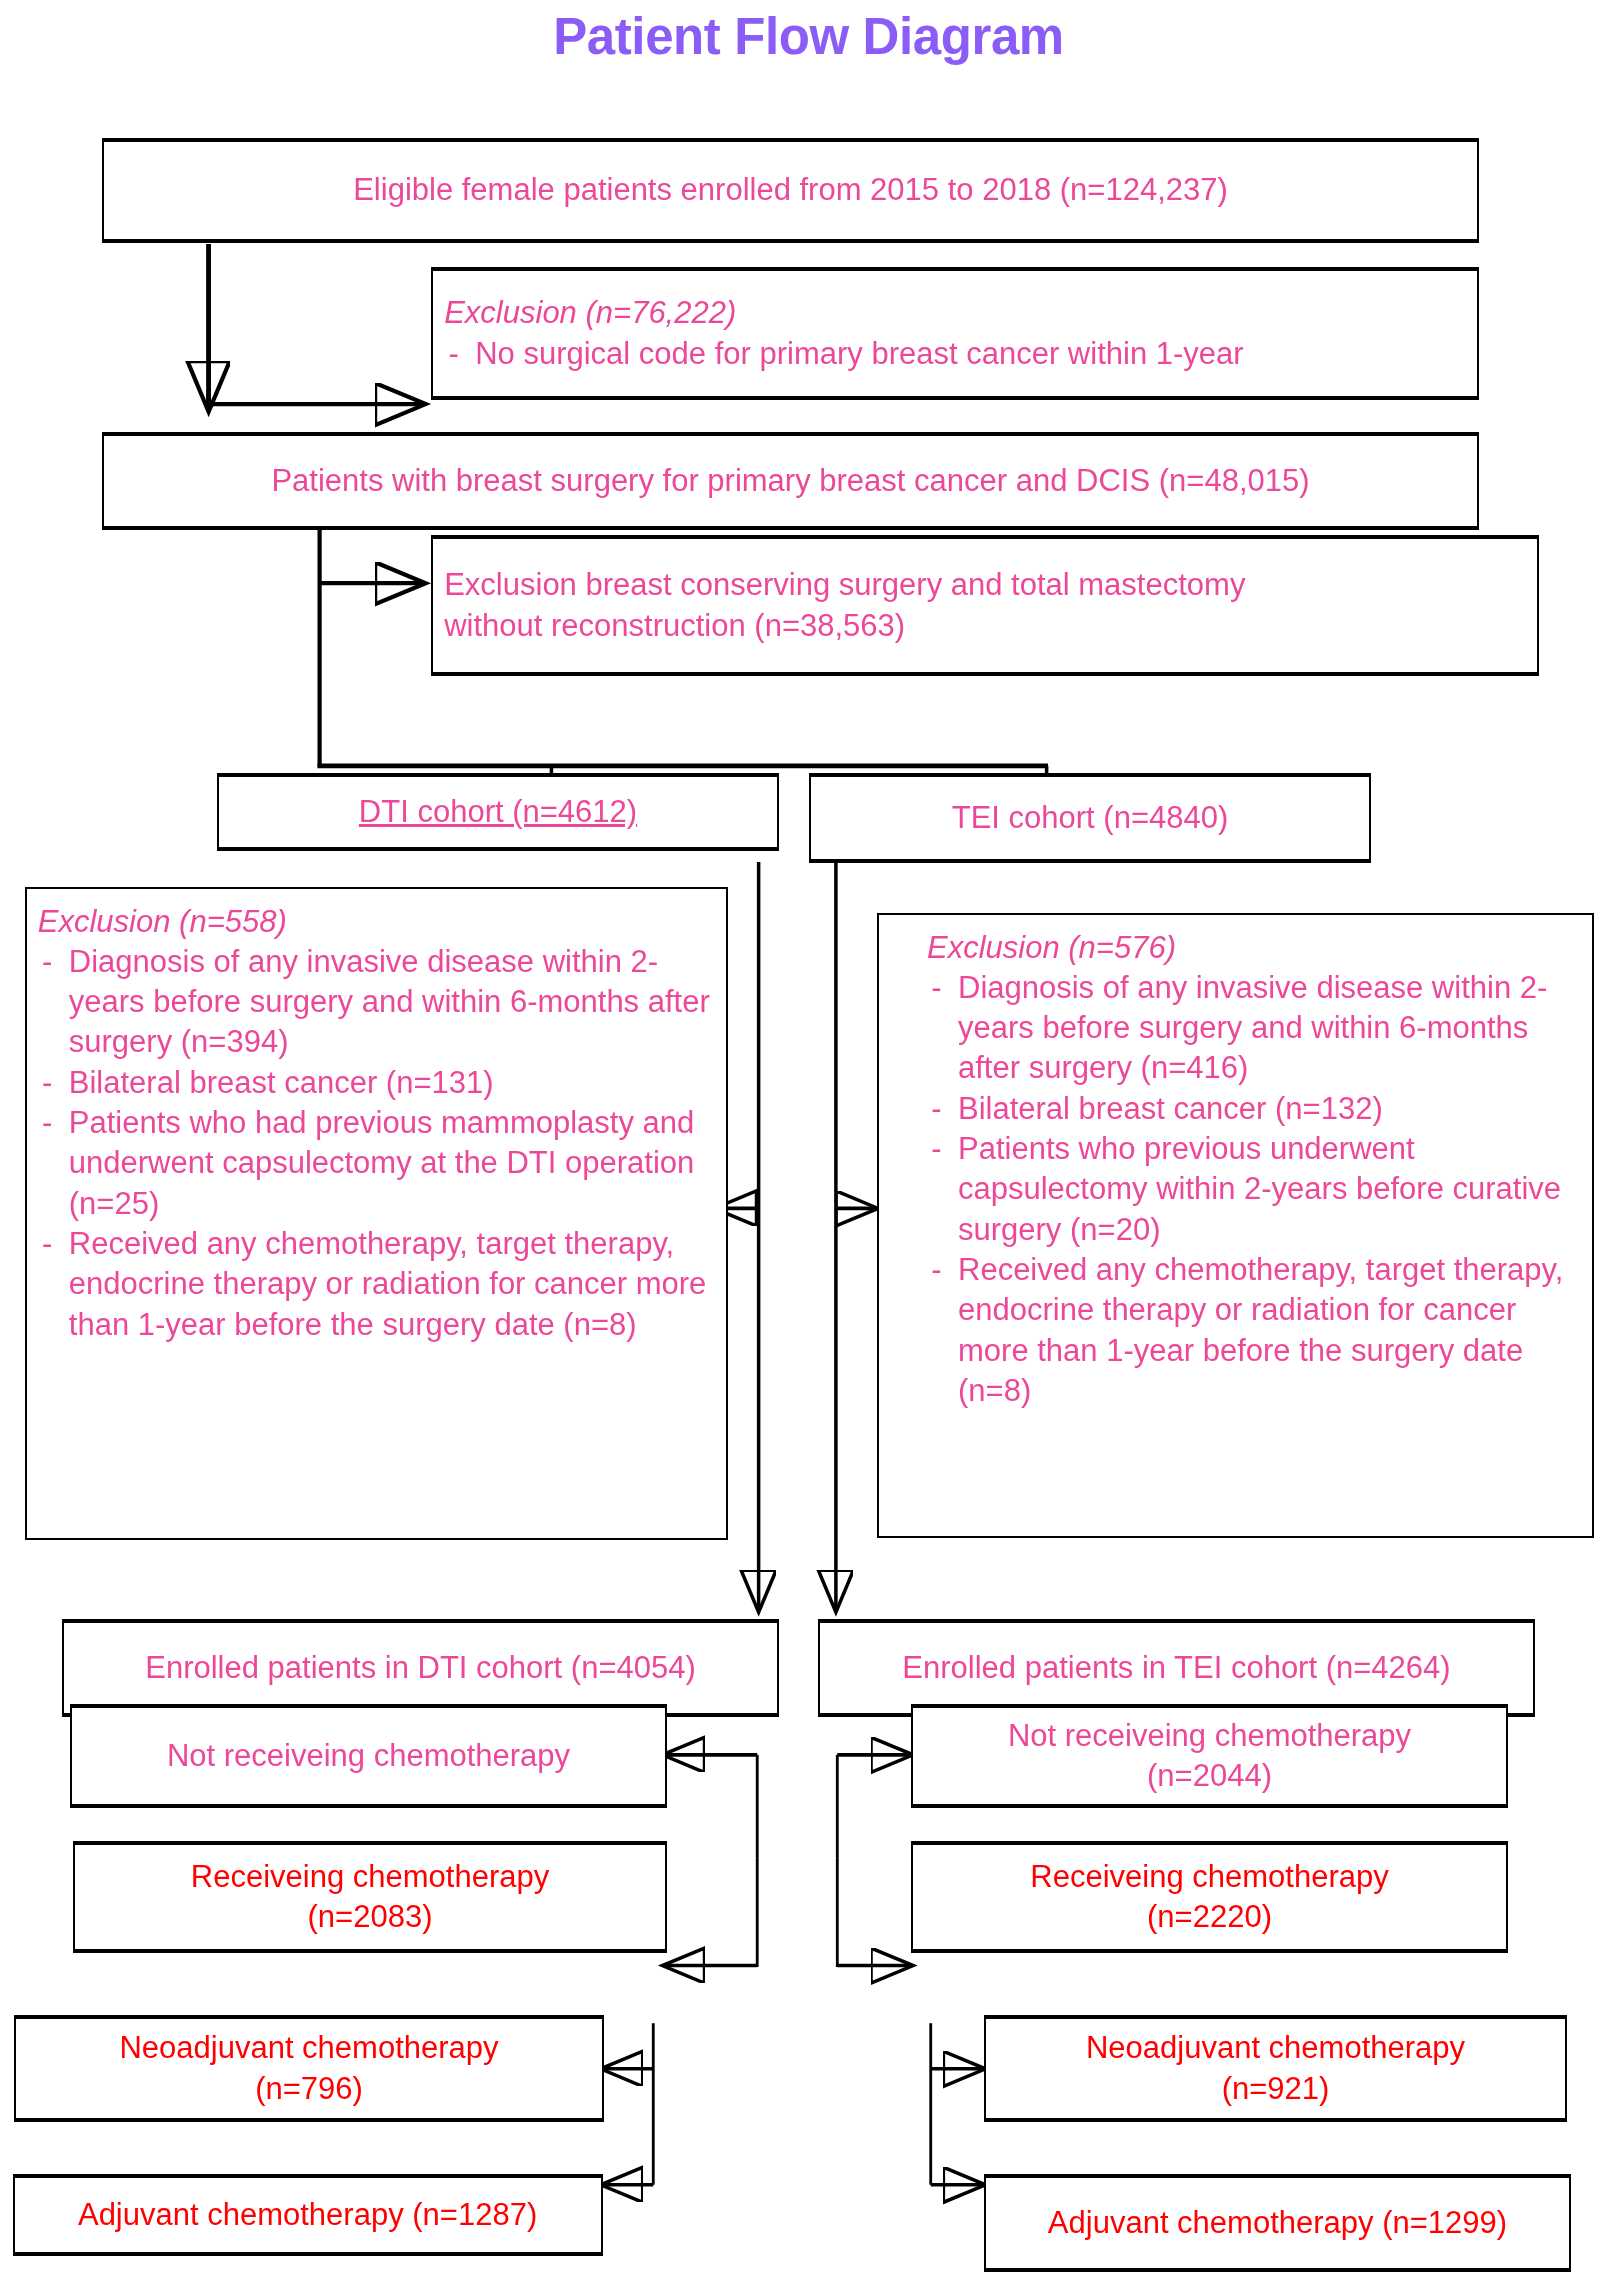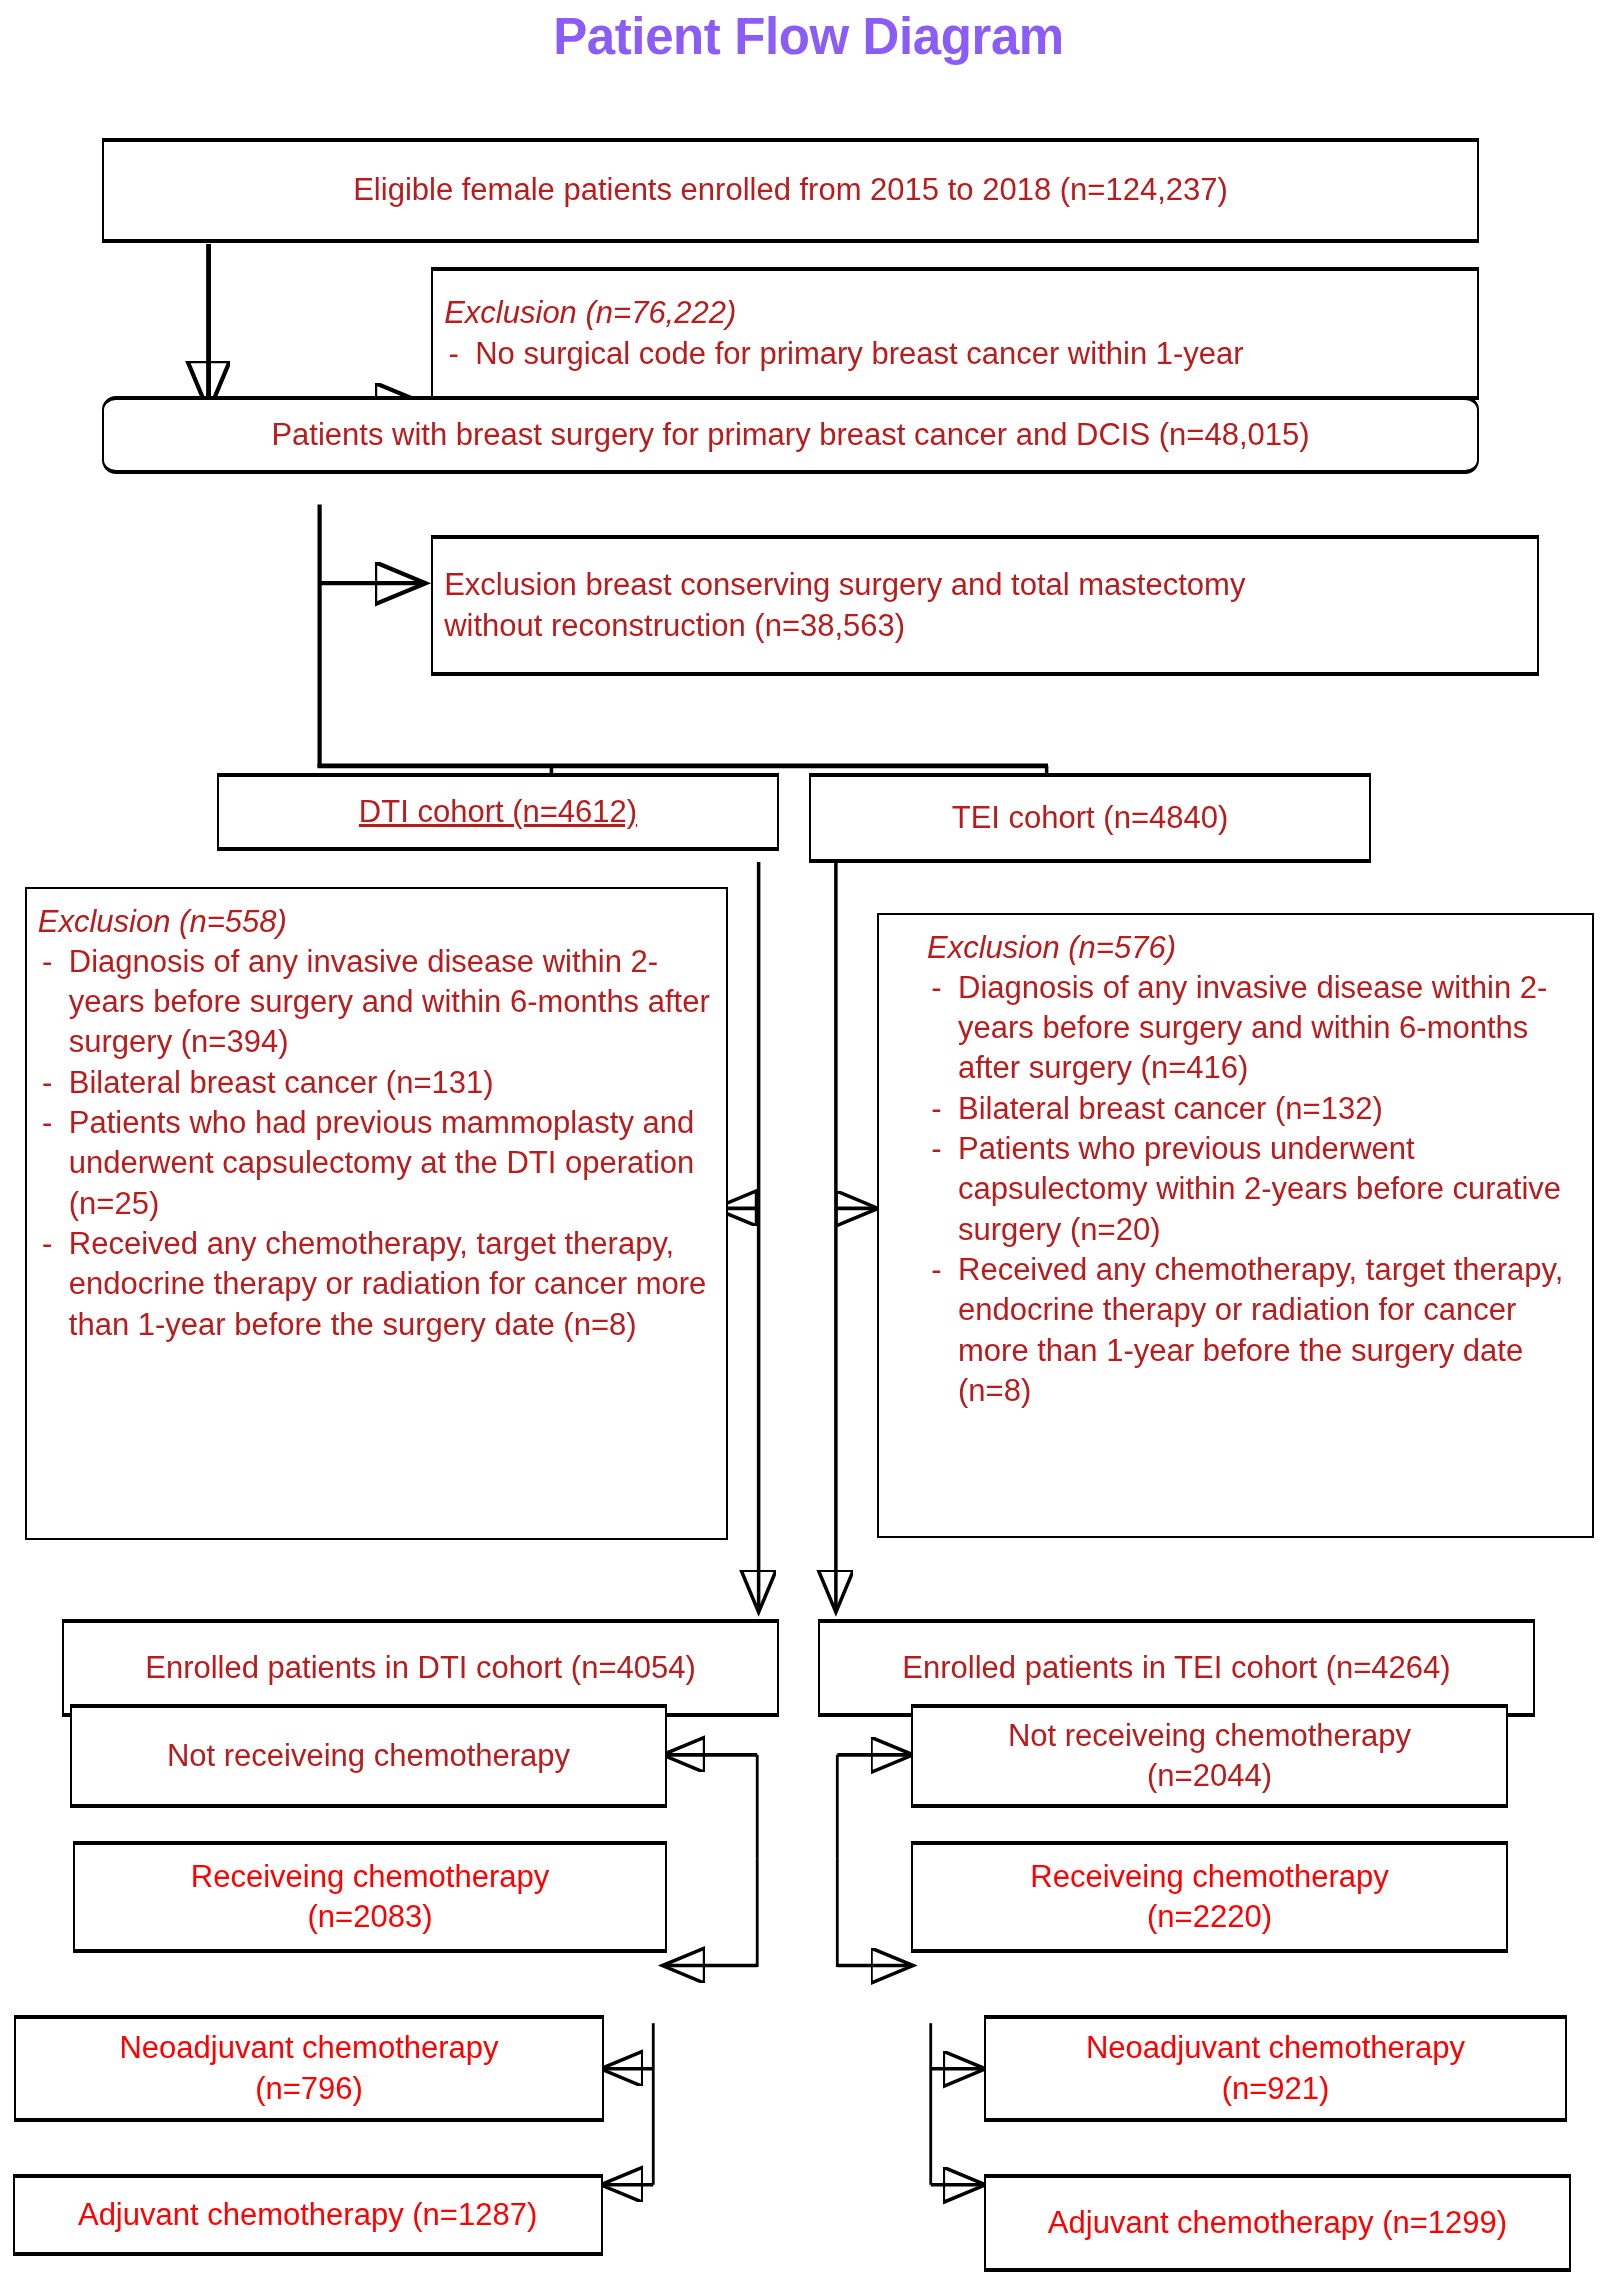--- a/index.html
+++ b/index.html
@@ -26,21 +26,21 @@
     color: #8b5cf6;
     letter-spacing: -0.4px;
   }
   .node {
     position: absolute;
     box-sizing: border-box;
     background: #ffffff;
     border: 2.1px solid #000000;
     border-top-width: 4.9px;
     border-bottom-width: 4.9px;
-    color: #b91c1c;
+    color: #ec4899;
     font-size: 31px;
     line-height: 1.30;
     display: flex;
     align-items: center;
     z-index: 2;
   }
   .node.center { justify-content: center; text-align: center; }
   .node.left   { justify-content: flex-start; text-align: left; }
   .node .inner { width: 100%; padding: 0 11.2px; }
   .node.red { color: #FF0000; }
@@ -140,21 +140,21 @@
 
   <div class="node left excl" style="left:431px; top:267px; width:1048px; height:133px; align-items:center;">
     <div class="inner">
       <span class="head">Exclusion (n=76,222)</span>
       <ul>
         <li>No surgical code for primary breast cancer within 1-year</li>
       </ul>
     </div>
   </div>
 
-  <div class="node center" style="left:102px; top:396px; width:1377px; height:78px;border-radius:14px;">
+  <div class="node center" style="left:102px; top:432px; width:1377px; height:98px;">
     <div class="inner">Patients with breast surgery for primary breast cancer and DCIS (n=48,015)</div>
   </div>
 
   <div class="node left" style="left:431px; top:535px; width:1108px; height:141px;">
     <div class="inner">
       <div>Exclusion breast conserving surgery and total mastectomy</div>
       <div>without reconstruction (n=38,563)</div>
     </div>
   </div>
 

